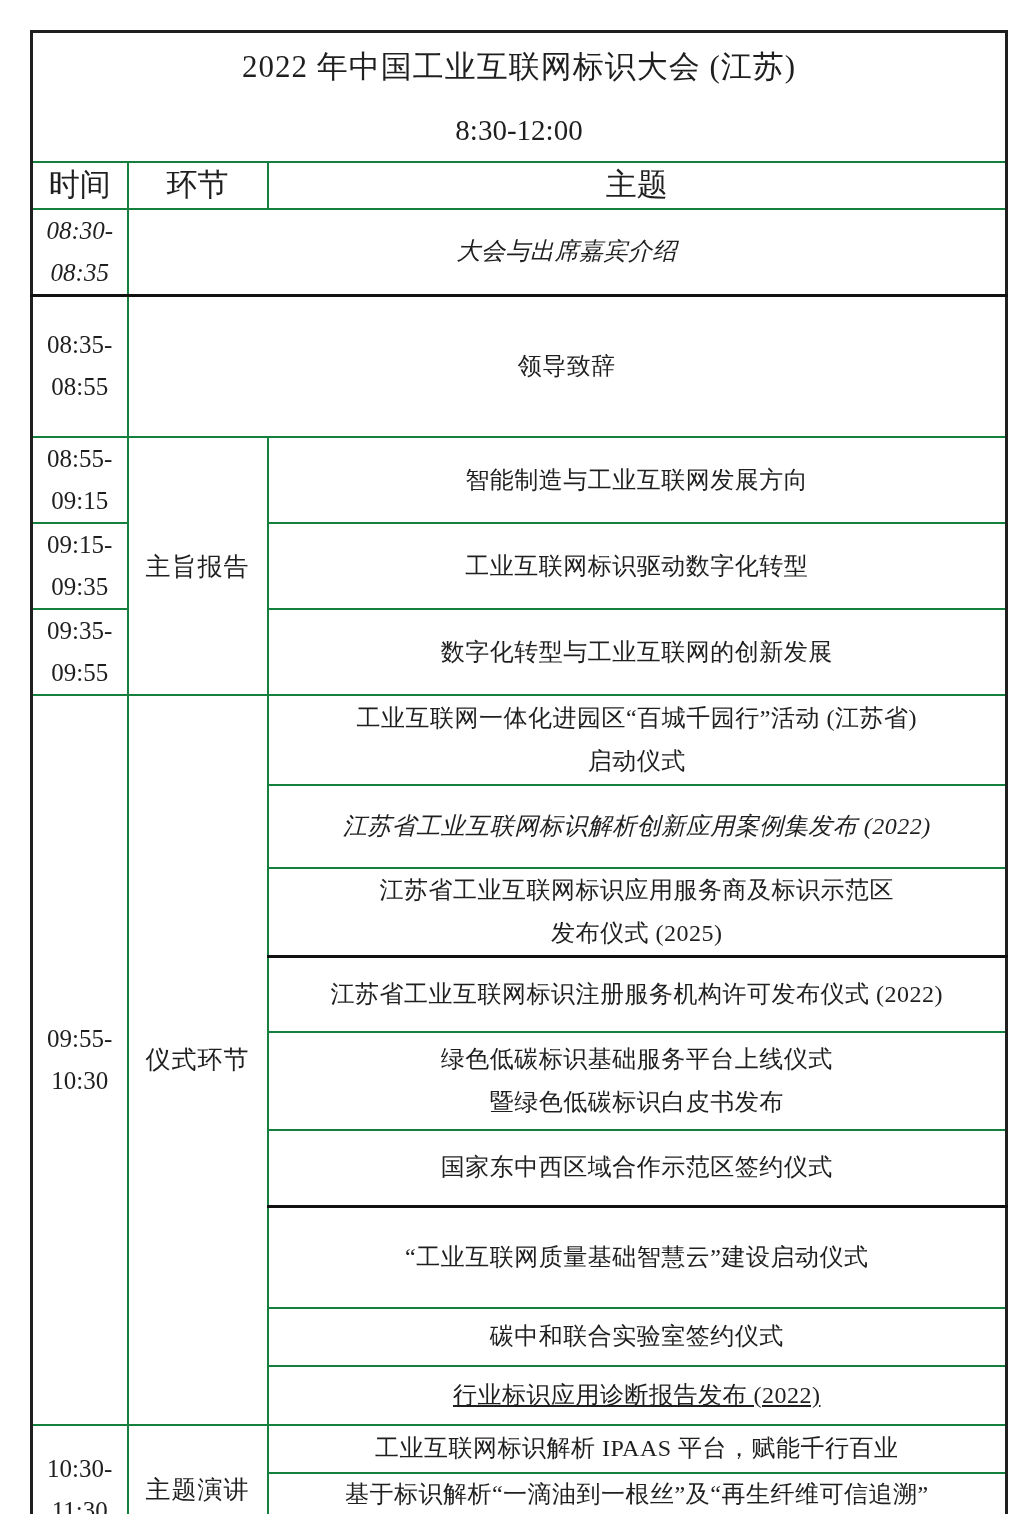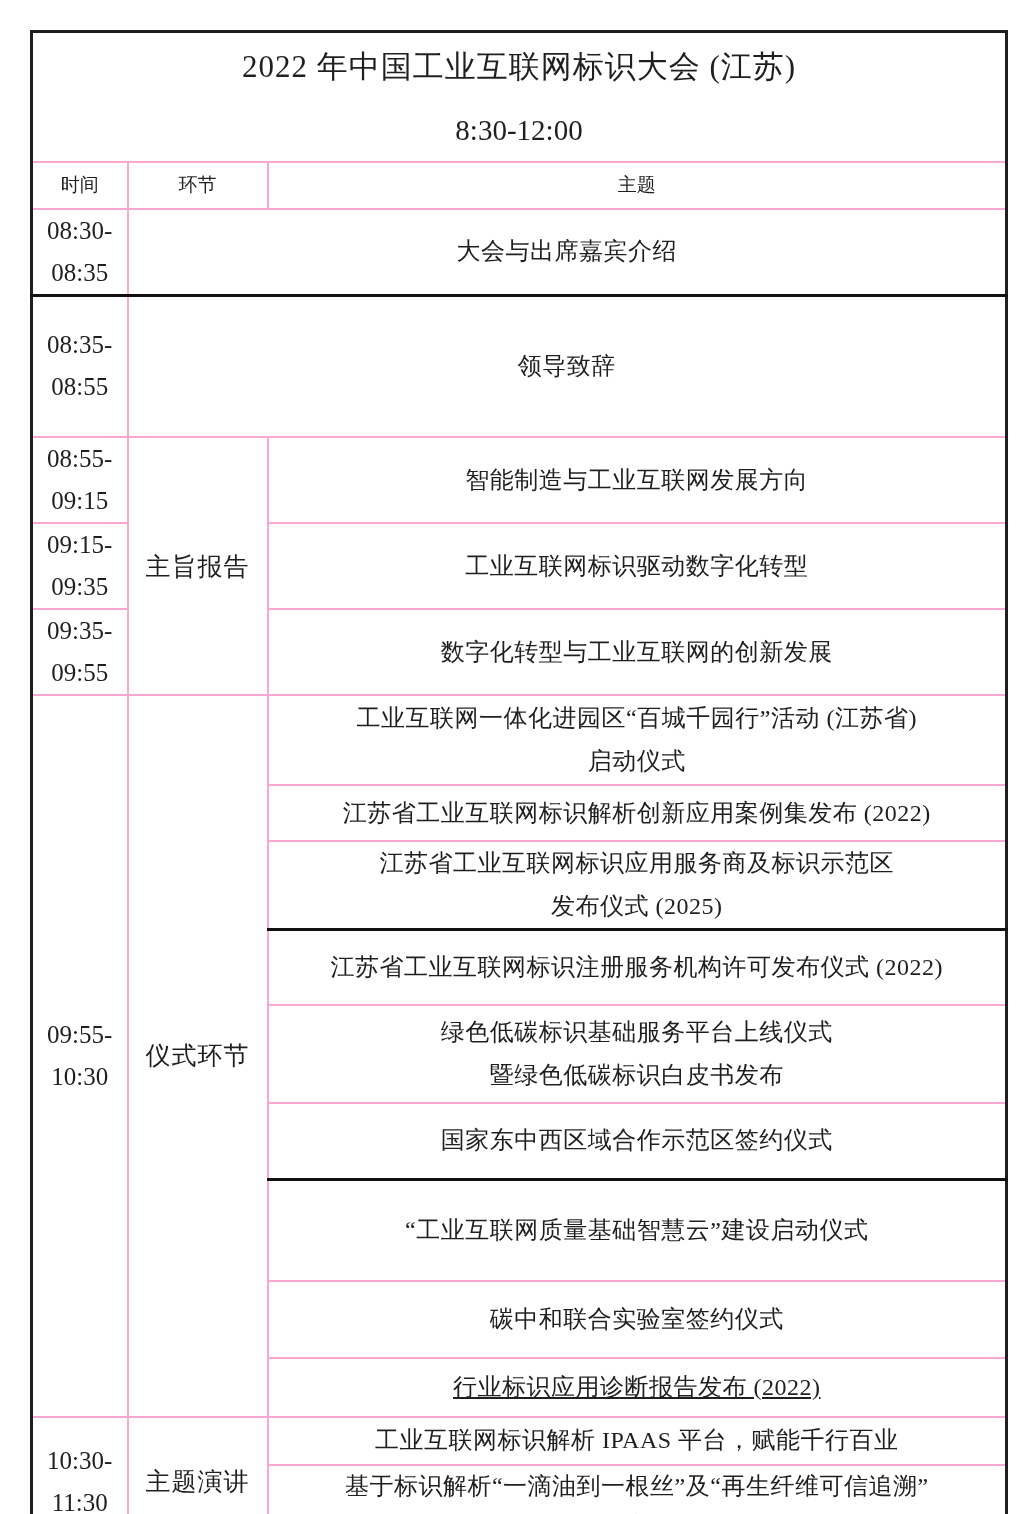--- a/index.html
+++ b/index.html
@@ -18,21 +18,21 @@
     height: 1514px;
     padding: 30px 30px 0 30px;
   }
   table.agenda {
     border-collapse: collapse;
     table-layout: fixed;
     width: 975px;
     border: 3px solid #1f1f1f;
   }
   table.agenda td, table.agenda th {
-    border: 2px solid #f9a8d4;
+    border: 2px solid #15803d;
     padding: 0 6px;
     text-align: center;
     vertical-align: middle;
     font-weight: normal;
     overflow: hidden;
   }
   
   col.c-time    { width: 96px; }
   col.c-session { width: 140px; }
   col.c-topic   { width: 739px; }
@@ -41,21 +41,21 @@
   .conf-title {
     font-size: 31px;
     line-height: 66px;
     letter-spacing: 1px;
     white-space: nowrap;
   }
   .conf-hours {
     font-size: 29px;
     line-height: 60px;
   }
-  .head-row td { font-size: 19px; }
+  .head-row td { font-size: 31px; }
 
   .time-cell {
     font-size: 25px;
     line-height: 42px;
     white-space: pre-line;
   }
   .session-cell {
     font-size: 25px;
     letter-spacing: 1px;
   }
@@ -86,21 +86,21 @@
         <div class="conf-hours">8:30-12:00</div>
       </td>
     </tr>
 
     <tr class="head-row" style="height:47px;">
       <td>时间</td>
       <td>环节</td>
       <td>主题</td>
     </tr>
 
-    <tr class="thick-bottom" style="height:81px;">
+    <tr class="thick-bottom" style="height:81px;font-style:italic;">
       <td class="time-cell">08:30-
 08:35</td>
       <td colspan="2" class="topic-cell">大会与出席嘉宾介绍</td>
     </tr>
     <tr style="height:142px;">
       <td class="time-cell">08:35-
 08:55</td>
       <td colspan="2" class="topic-cell">领导致辞</td>
     </tr>
 
@@ -121,41 +121,41 @@
       <td class="topic-cell">数字化转型与工业互联网的创新发展</td>
     </tr>
 
     <tr style="height:90px;">
       <td rowspan="9" class="time-cell">09:55-
 10:30</td>
       <td rowspan="9" class="session-cell">仪式环节</td>
       <td class="topic-cell">工业互联网一体化进园区“百城千园行”活动 (江苏省)
 启动仪式</td>
     </tr>
-    <tr style="height:56px;">
+    <tr style="height:83px;font-style:italic;">
       <td class="topic-cell">江苏省工业互联网标识解析创新应用案例集发布 (2022)</td>
     </tr>
     <tr class="thick-bottom" style="height:85px;">
       <td class="topic-cell">江苏省工业互联网标识应用服务商及标识示范区
 发布仪式 (2025)</td>
     </tr>
     <tr style="height:75px;">
       <td class="topic-cell">江苏省工业互联网标识注册服务机构许可发布仪式 (2022)</td>
     </tr>
     <tr style="height:98px;">
       <td class="topic-cell">绿色低碳标识基础服务平台上线仪式
 暨绿色低碳标识白皮书发布</td>
     </tr>
     <tr class="thick-bottom" style="height:77px;">
       <td class="topic-cell">国家东中西区域合作示范区签约仪式</td>
     </tr>
     <tr style="height:101px;">
       <td class="topic-cell">“工业互联网质量基础智慧云”建设启动仪式</td>
     </tr>
-    <tr style="height:77px;margin-top:41px;">
+    <tr style="height:58px;margin-top:41px;">
       <td class="topic-cell">碳中和联合实验室签约仪式</td>
     </tr>
     <tr style="height:59px;text-decoration:underline;">
       <td class="topic-cell">行业标识应用诊断报告发布 (2022)</td>
     </tr>
 
     <tr style="height:48px;">
       <td rowspan="2" class="time-cell">10:30-
 11:30</td>
       <td rowspan="2" class="session-cell">主题演讲</td>

